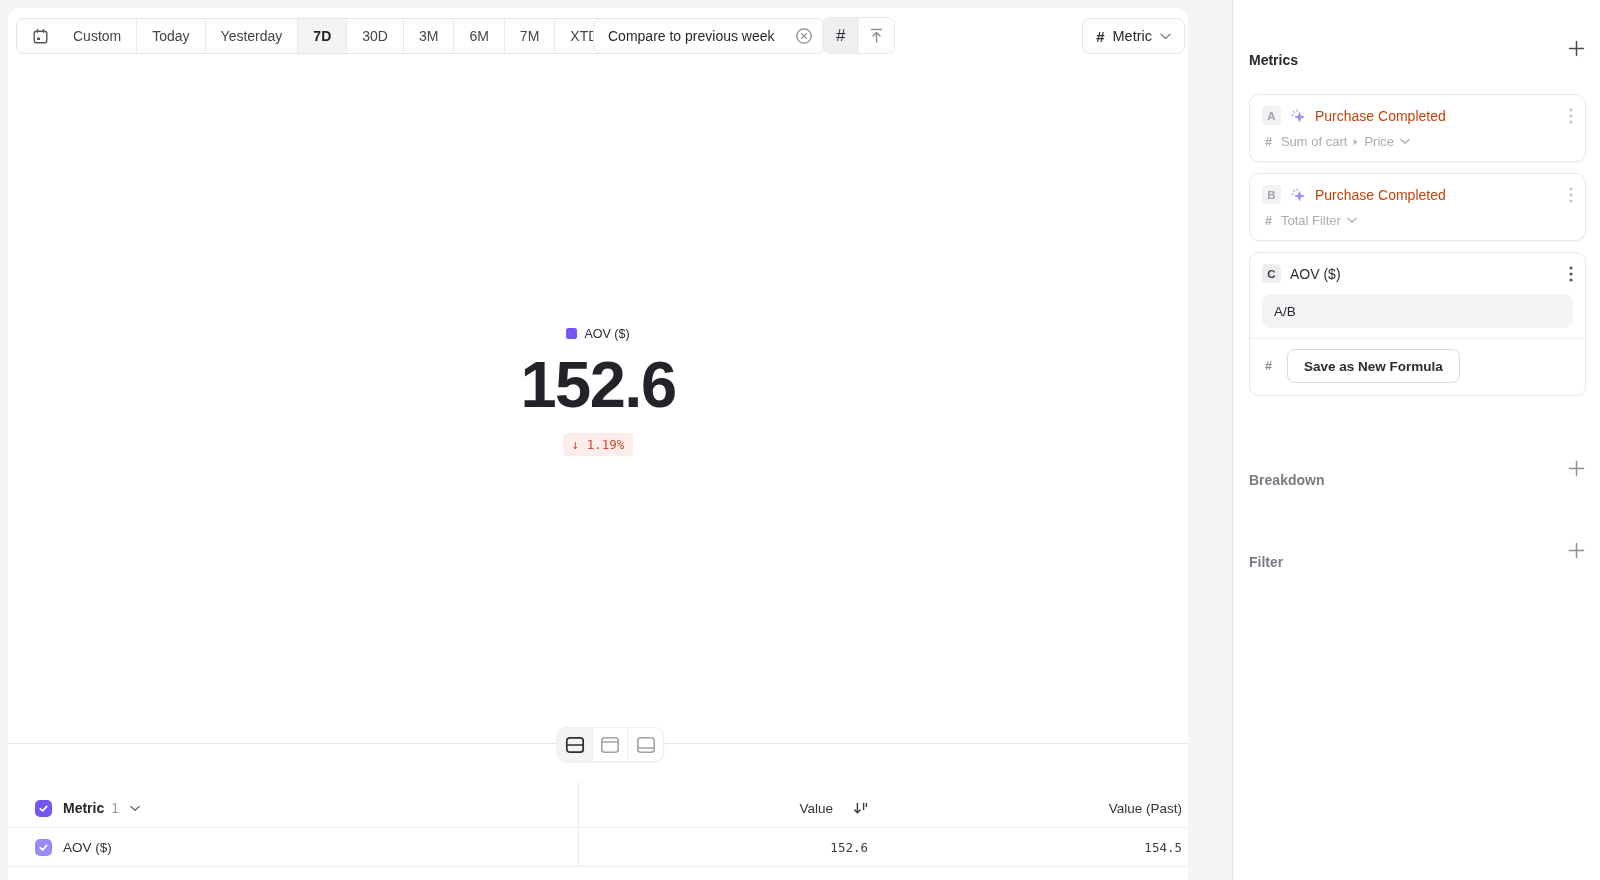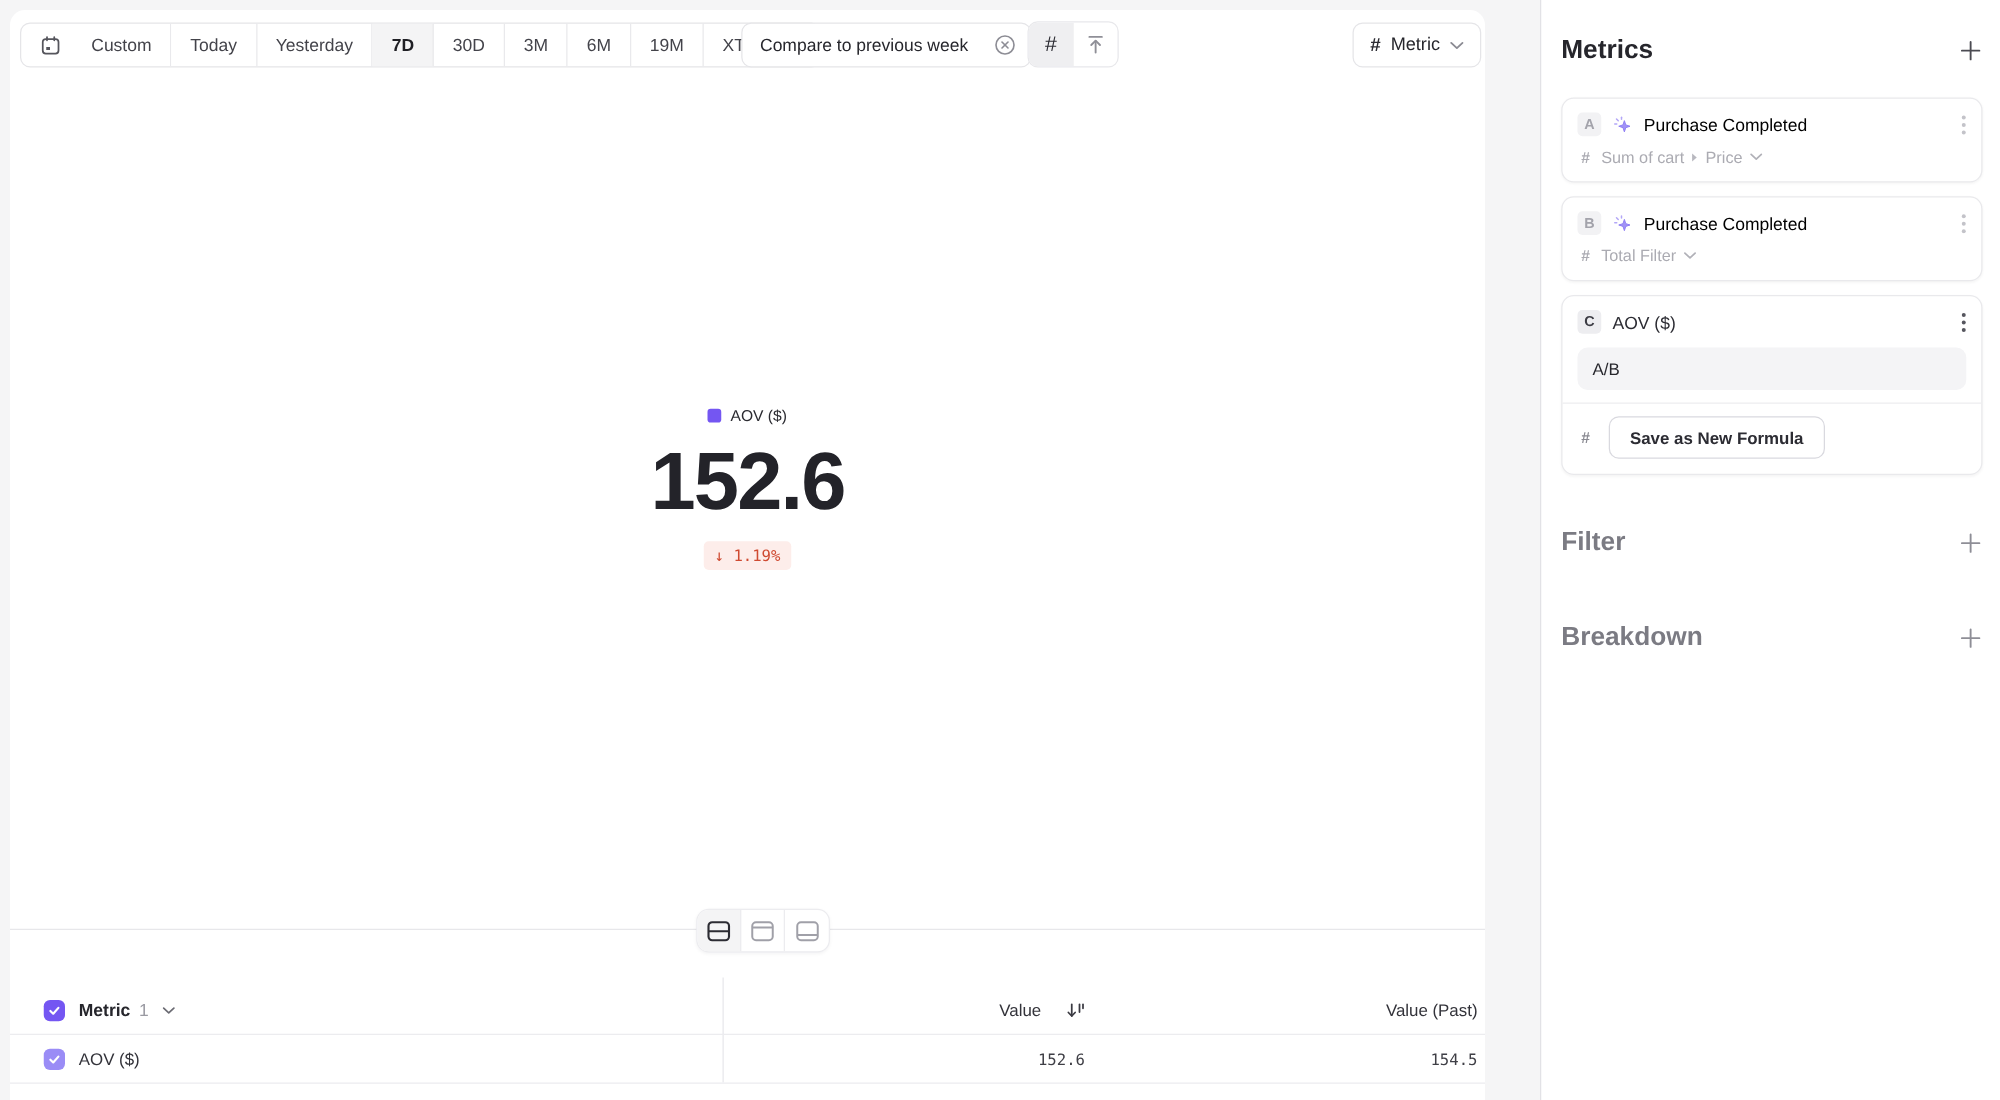--- a/index.html
+++ b/index.html
@@ -106,40 +106,40 @@
   .tbl-right.hdr { top: 781px; font-size: 13.5px; color: #33333a; }
   .tbl-right.row { top: 820px; font-family: "DejaVu Sans Mono", monospace; font-size: 12.5px; color: #3f3f46; }
 
   
   .sidebar {
     position: absolute; left: 1232px; top: 0; width: 368px; height: 880px;
     background: #fff; border-left: 1px solid #e2e2e6;
     padding: 28px 14px 0 16px;
   }
   .side-header { display: flex; align-items: center; justify-content: space-between; }
-  .side-title { font-size: 21px; font-weight: 700; color: #26262c; }
+  .side-title { font-size: 14px; font-weight: 700; color: #26262c; margin-top: 24px; }
   .side-title.dim { color: #7b7b83; }
   .plus-btn { color: #4b4b52; cursor: pointer; }
   .plus-btn.dim { color: #8e8e96; }
 
   .metric-card {
     border: 1px solid #e9e9ec; border-radius: 10px; background: #fff;
     box-shadow: 0 1px 2px rgba(20,20,30,.04);
     padding: 11px 12px 12px; margin-top: 11px;
   }
   .metric-card.first { margin-top: 26px; }
   .mc-row1 { display: flex; align-items: center; gap: 9px; }
   .badge-chip {
     width: 19px; height: 19px; border-radius: 4px; flex: none;
     background: #f2f2f4; color: #a3a3ab;
     font-size: 11.5px; font-weight: 700;
     display: flex; align-items: center; justify-content: center;
   }
   .badge-chip.strong { background: #ededf0; color: #3c3c44; }
-  .mc-title { flex: 1; font-size: 14px; color: #000000; }
+  .mc-title { flex: 1; font-size: 14px; color: #c2410c; }
   .mc-title.strong { color: #2c2c33; font-weight: 500; }
   .kebab { color: #c3c3c9; cursor: pointer; }
   .kebab.strong { color: #56565e; }
   .mc-row2 {
     margin-top: 9px; padding-left: 3px;
     display: flex; align-items: center; gap: 9px;
     font-size: 13px; color: #ababb2;
   }
   .hash-sm { font-size: 12.5px; font-weight: 600; color: #ababb2; }
   .hash-sm.strong { color: #8a8a92; }
@@ -188,21 +188,21 @@
     <div class="seg-item">
         <span>30D</span>
       </div>
     <div class="seg-item">
         <span>3M</span>
       </div>
     <div class="seg-item">
         <span>6M</span>
       </div>
     <div class="seg-item">
-        <span>19M</span>
+        <span>7M</span>
       </div>
     <div class="seg-item">
       <span>XTD</span>
       <svg width="11" height="7" viewBox="0 0 11 7" fill="none" stroke="#8b8b93" stroke-width="1.5" stroke-linecap="round" stroke-linejoin="round">
           <polyline points="1,1.3 5.5,5.5 10,1.3"></polyline>
         </svg>
     </div>
   </div>
 
   <div class="chip">
@@ -387,28 +387,28 @@
       </svg>
     </div>
     <div class="formula">A/B</div>
     <div class="mc-divider"></div>
     <div class="mc-actions">
       <span class="hash-sm strong">#</span>
       <button class="save-formula-btn">Save as New Formula</button>
     </div>
   </div>
 
+  <div class="section-row breakdown">
+    <span class="side-title dim">Breakdown</span>
+    <svg class="plus-btn dim" width="19" height="19" viewBox="0 0 19 19" fill="none" stroke="currentColor" stroke-width="1.5" stroke-linecap="round">
+      <line x1="9.5" y1="2.5" x2="9.5" y2="16.5"></line>
+        <line x1="2.5" y1="9.5" x2="16.5" y2="9.5"></line>
+    </svg>
+  </div>
+
   <div class="section-row filter">
     <span class="side-title dim">Filter</span>
     <svg class="plus-btn dim" width="19" height="19" viewBox="0 0 19 19" fill="none" stroke="currentColor" stroke-width="1.5" stroke-linecap="round">
       <line x1="9.5" y1="2.5" x2="9.5" y2="16.5"></line>
         <line x1="2.5" y1="9.5" x2="16.5" y2="9.5"></line>
     </svg>
   </div>
-
-  <div class="section-row breakdown">
-    <span class="side-title dim">Breakdown</span>
-    <svg class="plus-btn dim" width="19" height="19" viewBox="0 0 19 19" fill="none" stroke="currentColor" stroke-width="1.5" stroke-linecap="round">
-      <line x1="9.5" y1="2.5" x2="9.5" y2="16.5"></line>
-        <line x1="2.5" y1="9.5" x2="16.5" y2="9.5"></line>
-    </svg>
-  </div>
 </div>
 
 </body></html>

